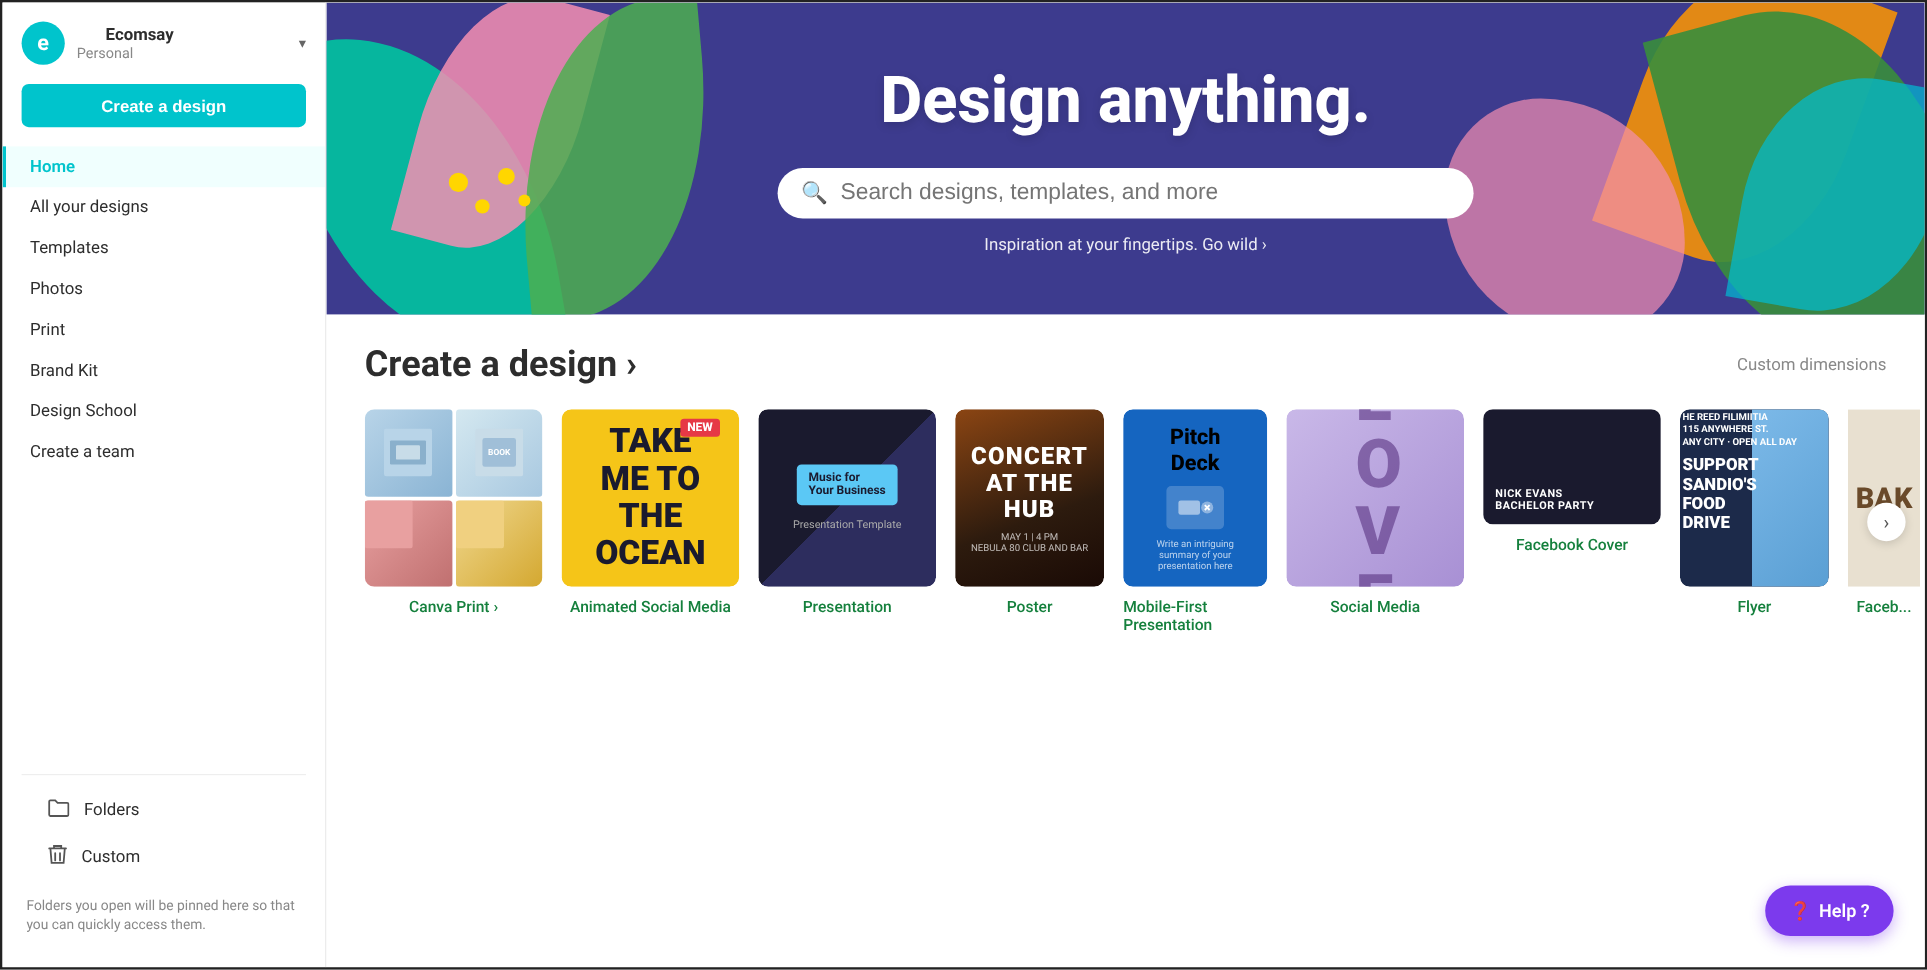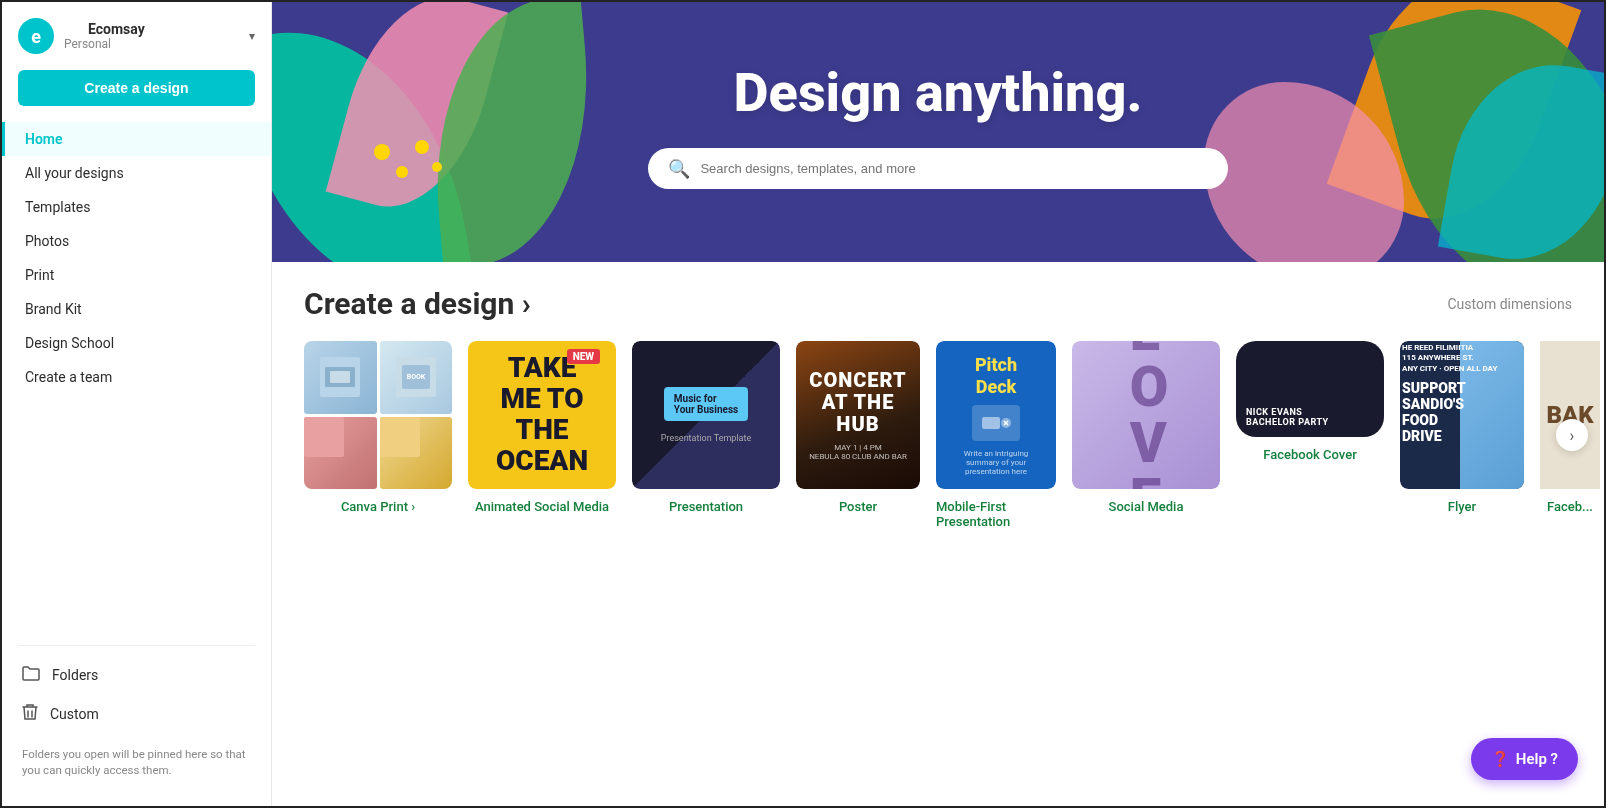--- a/index.html
+++ b/index.html
@@ -64,21 +64,21 @@
       border-left: 3px solid transparent;
       gap: 10px;
     }
     .sidebar-nav-item.active { border-left: 3px solid #00c4cc; font-weight: 600; color: #00c4cc; background: #f0fffe; }
 
     .sidebar-divider { height: 1px; background: #eee; margin: 10px 16px; }
 
     .sidebar-section-item {
       display: flex;
       align-items: center;
-      padding: 9px 20px;
+      padding: 9px 38px;
       font-size: 14px;
       color: #2d2d2d;
       cursor: pointer;
       gap: 12px;
     }
     .sidebar-section-icon { font-size: 16px; color: #555; }
     .sidebar-hint { padding: 12px 20px; font-size: 11.5px; color: #888; line-height: 1.4; }
 
     
     #main {
@@ -118,21 +118,21 @@
       border-radius: 30px;
       padding: 10px 20px;
       width: 580px;
       gap: 10px;
       margin: 0 auto 14px auto;
     }
     .hero-search-icon { color: #aaa; font-size: 18px; }
     .hero-search-input {
       border: none;
       outline: none;
-      font-size: 13px;
+      font-size: 19px;
       color: #be185d;
       flex: 1;
       background: transparent;
     }
     .hero-inspiration {
       color: rgba(255,255,255,0.9);
       font-size: 14px;
       cursor: pointer;
     }
 
@@ -311,21 +311,21 @@
       background: #1565c0;
       border-radius: 8px;
       display: flex;
       flex-direction: column;
       align-items: center;
       justify-content: center;
       padding: 12px;
       gap: 8px;
     }
     .pitch-deck-label {
-      color: #fde047;
+      color: #000000;
       font-size: 18px;
       font-weight: 800;
       text-align: center;
       line-height: 1.2;
     }
     .pitch-deck-icon {
       width: 48px;
       height: 36px;
       background: rgba(255,255,255,0.2);
       border-radius: 4px;
@@ -511,20 +511,21 @@
         <circle cx="50" cy="15" r="7" fill="#FFD600"></circle>
         <circle cx="65" cy="35" r="5" fill="#FFD600"></circle>
       </svg>
     </div>
     <div class="hero-content">
       <h1 class="hero-title">Design anything.</h1>
       <div class="hero-search-bar">
         <span class="hero-search-icon">🔍</span>
         <input class="hero-search-input" type="text" placeholder="Search designs, templates, and more" style="">
       </div>
+      <div class="hero-inspiration">Inspiration at your fingertips. Go wild ›</div>
     </div>
   </div>
 
   <div class="section">
     <div class="section-header">
       <div class="section-title">Create a design ›</div>
       <div class="custom-dimensions">Custom dimensions</div>
     </div>
 
     <div class="design-cards-row">
@@ -615,21 +616,21 @@
             <div style="font-size:56px;font-weight:900;color:rgba(80,40,120,0.55);letter-spacing:-6px;line-height:1;">
               L<br>O<br>V<br>E
             </div>
           </div>
         </div>
         <div class="design-card-label">Social Media</div>
       </div>
 
       <div class="design-card">
         <div class="design-card-thumb">
-          <div style="width:148px;height:96px;background:#1a1a2e;border-radius:20px;display:flex;flex-direction:column;align-items:flex-start;justify-content:flex-end;padding:10px;margin-bottom:0;">
+          <div style="width:148px;height:96px;background:#1a1a2e;border-radius:0;display:flex;flex-direction:column;align-items:flex-start;justify-content:flex-end;padding:10px;margin-bottom:0;">
             <div style="color:#fff;font-size:9px;font-weight:700;text-transform:uppercase;letter-spacing:0.5px;">NICK EVANS<br>BACHELOR PARTY</div>
           </div>
         </div>
         <div class="design-card-label">Facebook Cover</div>
       </div>
 
       <div class="design-card">
         <div class="design-card-thumb">
           <div style="width:124px;height:148px;border-radius:8px;overflow:hidden;position:relative;background:#1c2a4a;">
             <div style="position:absolute;top:0;right:0;bottom:0;left:60px;background:linear-gradient(135deg,#7cb9e8,#5a9fd4);"></div>

